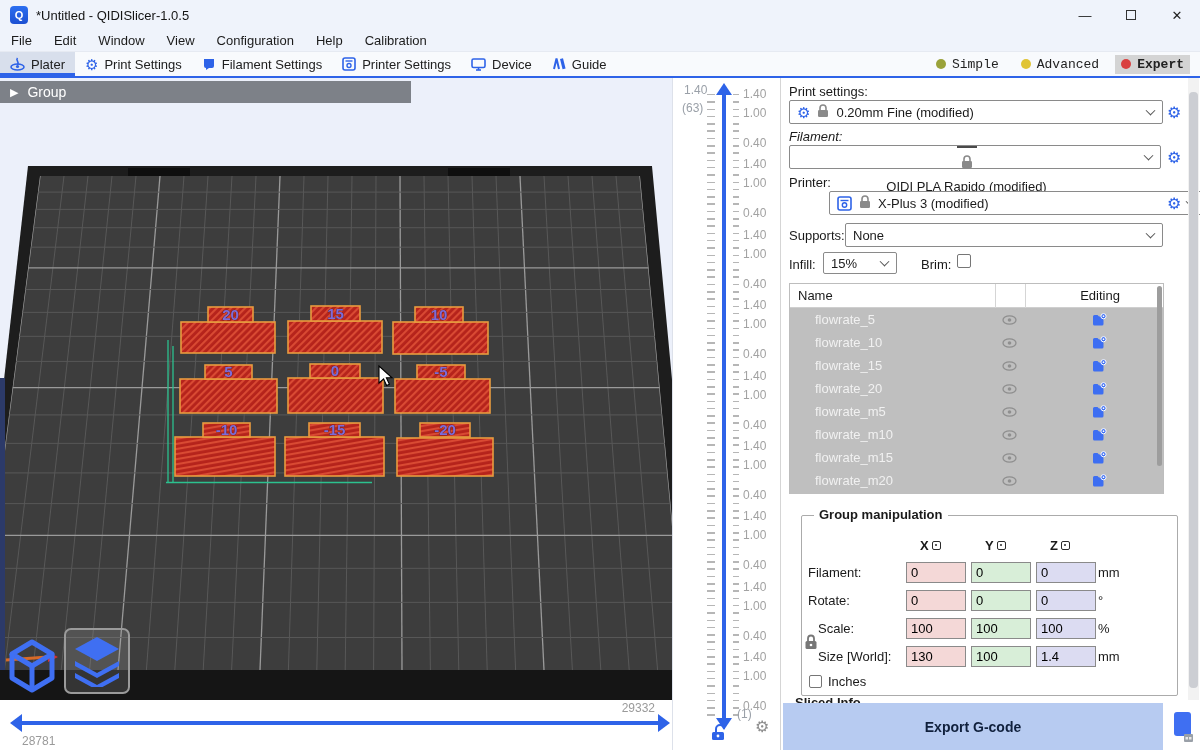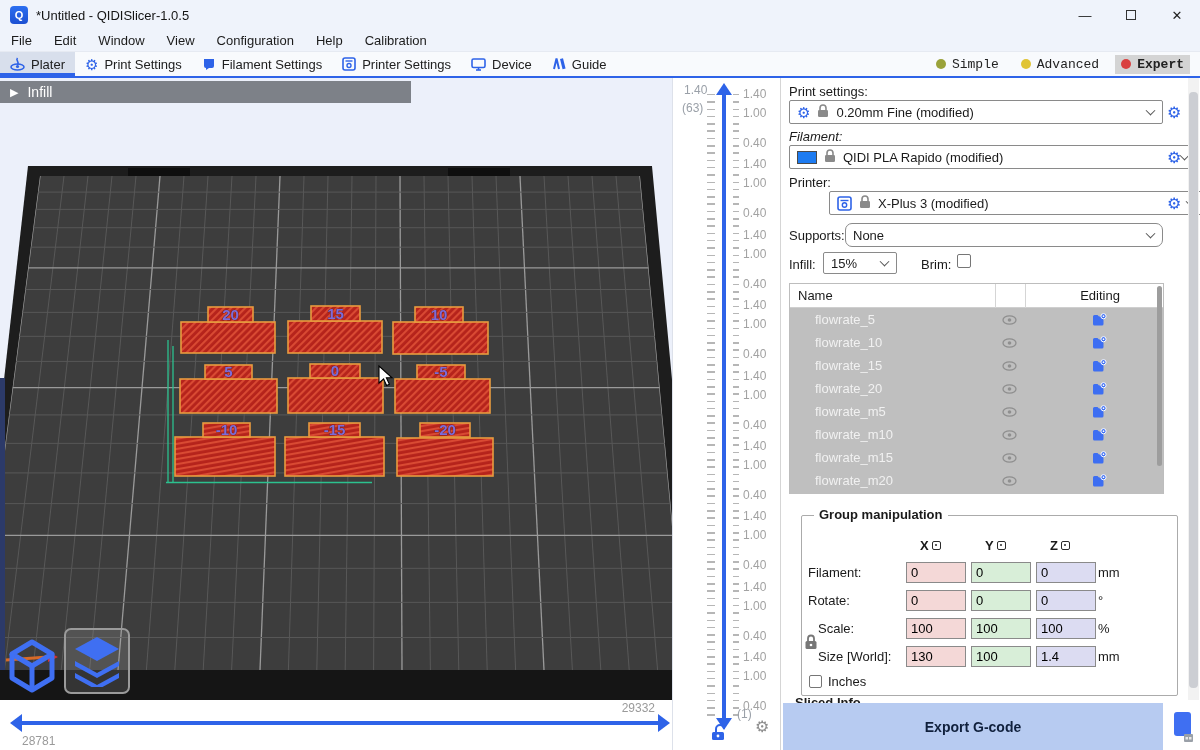--- a/index.html
+++ b/index.html
@@ -323,21 +323,21 @@
       </g>
       <polyline points="168,262 168,404" fill="none" stroke="#2cc18f" stroke-width="1.3"></polyline>
       <polyline points="173,268 173,404" fill="none" stroke="#2cc18f" stroke-width="1.3"></polyline>
       <line x1="166" y1="404.5" x2="372" y2="404.5" stroke="#2cc18f" stroke-width="1.3"></line>
       <g transform="translate(379,288)">
         <path d="M0,0 L0,17 L4.6,13 L7.6,19.6 L10.4,18.3 L7.4,11.8 L13,11.8 Z" fill="#fff" stroke="#000" stroke-width="1.1"></path>
       </g>
     </svg>
   <div class="abs" id="legend-bar">
     <span class="tri">▶</span>
-    <span>Infill</span>
+    <span>Group</span>
   </div>
   <div class="viewbtn" id="btn-editor-view">
     <svg width="56" height="62" viewBox="0 0 56 62">
       <path d="M4 30 L28 16 L52 30" fill="none" stroke="#d86a28" stroke-width="0"></path>
       <line x1="2" y1="28" x2="44" y2="25" stroke="#d86a28" stroke-width="3"></line>
       <polygon points="44,20 54,25 44,30" fill="#d83030"></polygon>
       <path d="M8 22 L28 10 L48 22 L28 34 Z" fill="none" stroke="#3f6ff2" stroke-width="5" stroke-linejoin="round"></path>
       <path d="M8 22 L8 46 L28 58 L48 46 L48 22" fill="none" stroke="#3f6ff2" stroke-width="5" stroke-linejoin="round"></path>
       <line x1="28" y1="34" x2="28" y2="58" stroke="#3f6ff2" stroke-width="5"></line>
     </svg>
@@ -414,21 +414,21 @@
     <span class="lockslot"><svg width="12" height="14" viewBox="0 0 12 14">
           <path d="M3 6 V4 a3 3 0 0 1 6 0 V6" fill="none" stroke="#8a8a8a" stroke-width="1.6"></path>
           <rect x="1" y="6" width="10" height="7" rx="1.2" fill="#8a8a8a"></rect>
         </svg></span>
     <span>0.20mm Fine (modified)</span>
     <span class="chev"></span>
   </div>
   <div class="gear-out" style="left:386px; top:27px;">⚙</div>
 
   <div class="plabel" style="left:8px; top:51px;font-style:italic;">Filament:</div>
-  <div class="combo" style="left:8px; top:67px; width:408px; height:24px;">
+  <div class="combo" style="left:8px; top:67px; width:372px; height:24px;flex-direction:column;">
     <span id="filament-swatch"></span>
     <span class="lockslot"><svg width="12" height="14" viewBox="0 0 12 14">
           <path d="M3 6 V4 a3 3 0 0 1 6 0 V6" fill="none" stroke="#8a8a8a" stroke-width="1.6"></path>
           <rect x="1" y="6" width="10" height="7" rx="1.2" fill="#8a8a8a"></rect>
         </svg></span>
     <span>QIDI PLA Rapido (modified)</span>
     <span class="chev"></span>
   </div>
   <div class="gear-out" style="left:386px; top:72px;">⚙</div>
 
@@ -442,21 +442,21 @@
     <span class="lockslot"><svg width="12" height="14" viewBox="0 0 12 14">
           <path d="M3 6 V4 a3 3 0 0 1 6 0 V6" fill="none" stroke="#8a8a8a" stroke-width="1.6"></path>
           <rect x="1" y="6" width="10" height="7" rx="1.2" fill="#8a8a8a"></rect>
         </svg></span>
     <span>X-Plus 3 (modified)</span>
     <span class="chev"></span>
   </div>
   <div class="gear-out" style="left:386px; top:118px;">⚙</div>
 
   <div class="plabel" style="left:8px; top:150px;">Supports:</div>
-  <div class="combo" style="left:64px; top:145px; width:318px; height:24px;border-radius:7px;">
+  <div class="combo" style="left:64px; top:145px; width:318px; height:24px;">
     <span>None</span>
     <span class="chev"></span>
   </div>
 
   <div class="plabel" style="left:8px; top:179px;">Infill:</div>
   <div class="combo" style="left:42px; top:174px; width:74px; height:22px;">
     <span>15%</span>
     <span class="chev"></span>
   </div>
   <div class="plabel" style="left:140px; top:179px;">Brim:</div>

